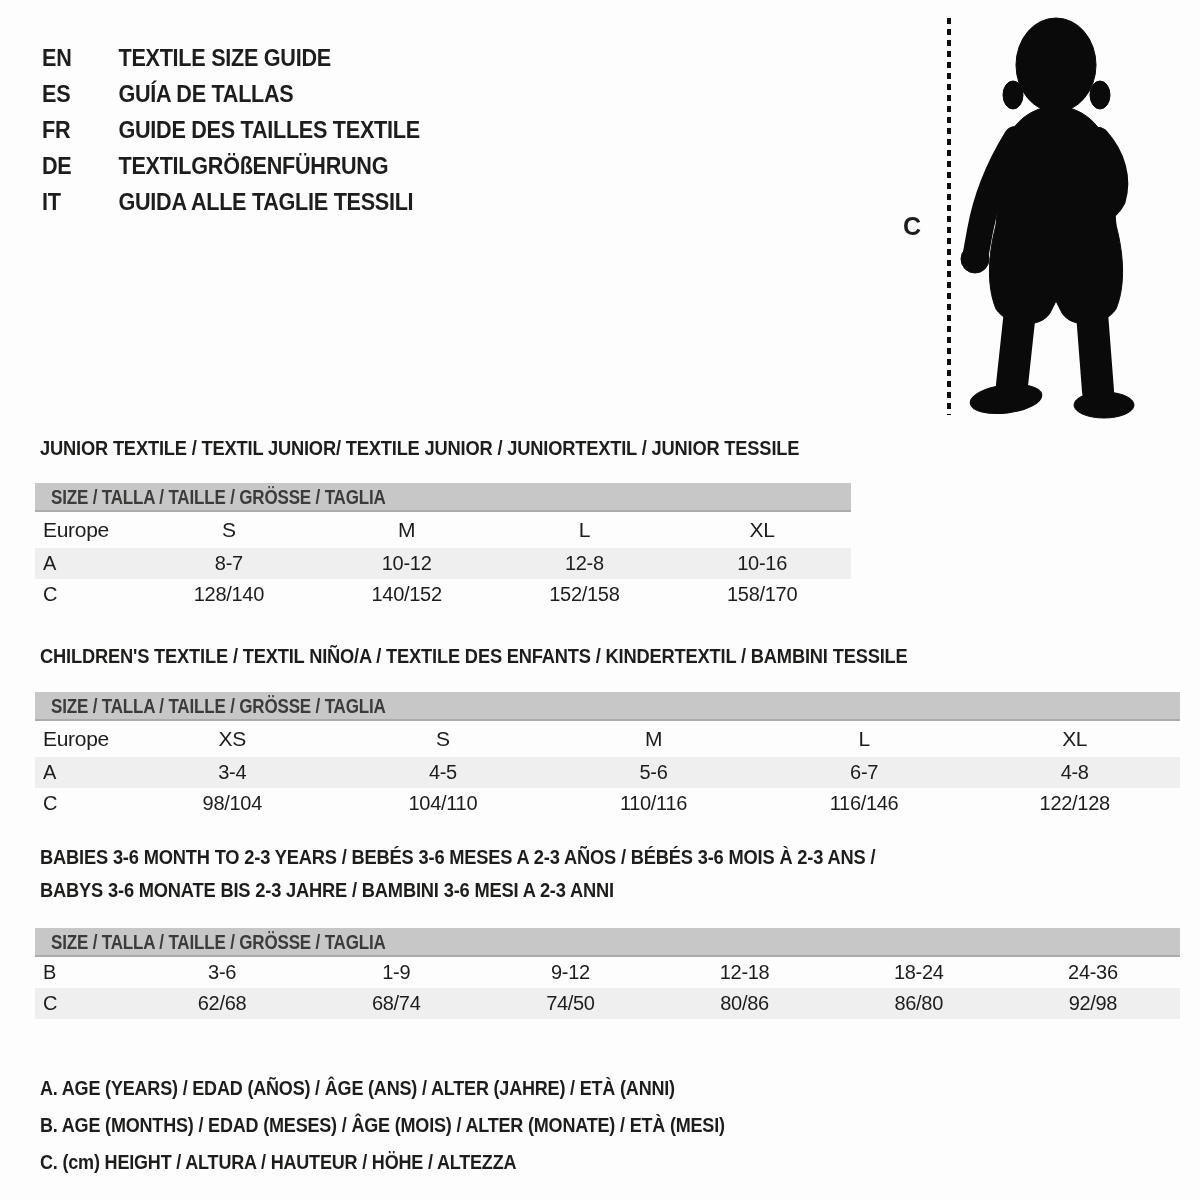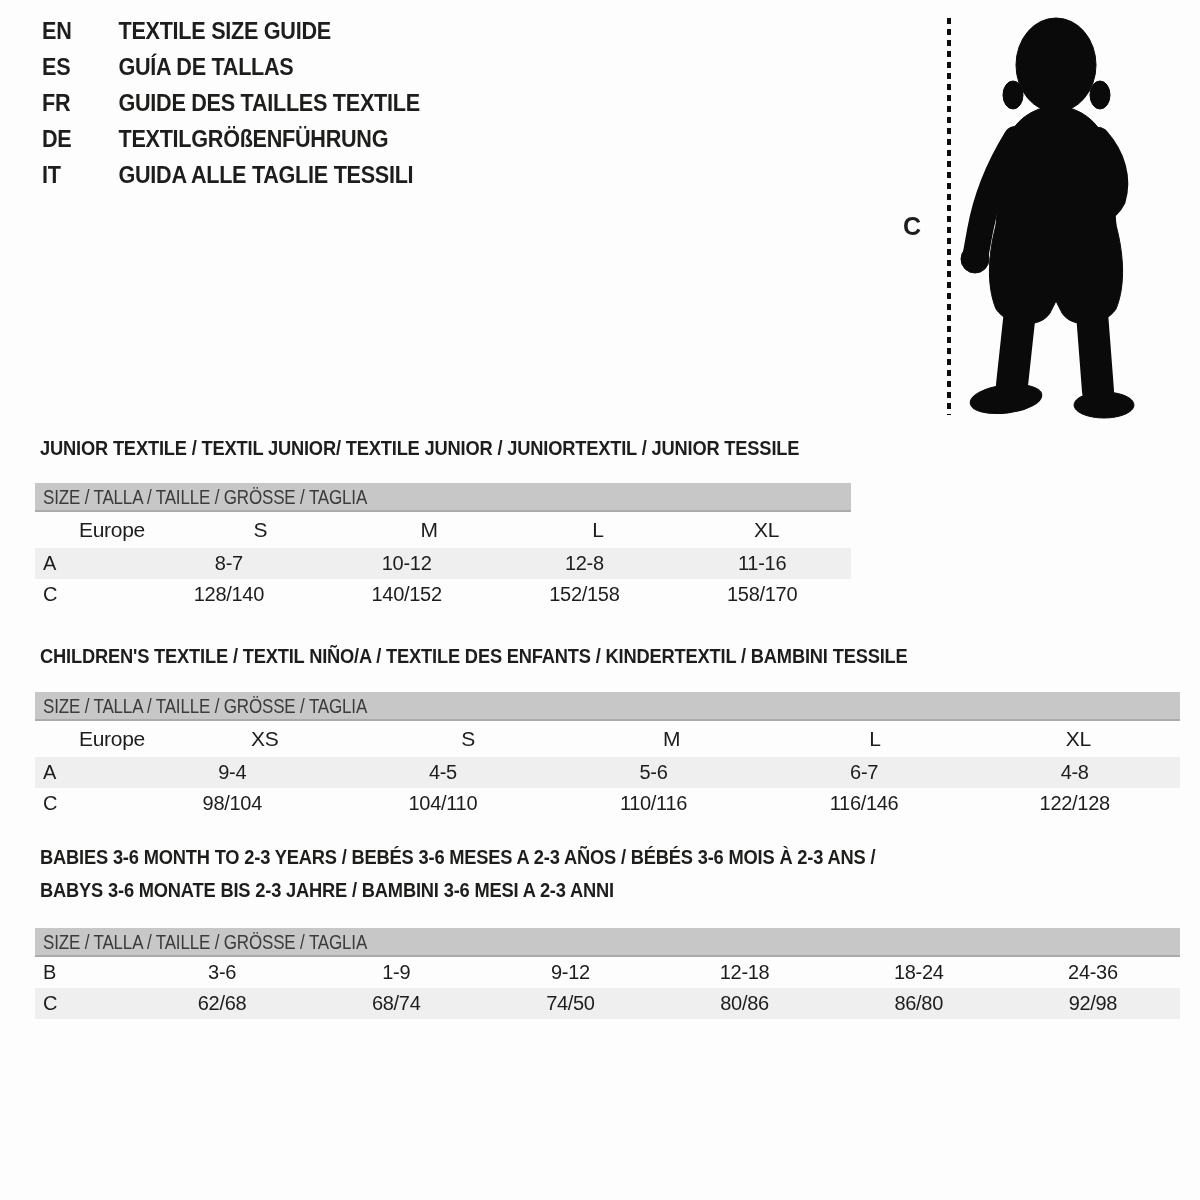--- a/index.html
+++ b/index.html
@@ -4,21 +4,21 @@
 <style>
   html,body { margin:0; padding:0; background:#ffffff; }
   .page {
     position:relative; width:1200px; height:1200px;
     background:#fdfdfd; overflow:hidden;
     font-family:"Liberation Sans", sans-serif;
     color:#1d1d1b;
   }
 
   
-  .lang-header { position:absolute; left:42px; top:13px; }
+  .lang-header { position:absolute; left:42px; top:40px; }
   .lang-row {
     display:flex; align-items:center; height:36px;
     font-weight:bold; font-size:24px; letter-spacing:-0.3px;
     white-space:nowrap; transform:scaleX(0.9); transform-origin:left center;
   }
   .lang-code { width:85px; flex:0 0 85px; }
 
   
   .measure-line {
     position:absolute; left:947px; top:18px; width:4px; height:397px;
@@ -44,31 +44,31 @@
 
   
   .table { position:absolute; left:35px; }
   .t1 { top:483px; width:816px; }
   .t2 { top:692px; width:1145px; }
   .t3 { top:928px; width:1145px; }
 
   .size-bar {
     height:29px; line-height:29px; background:#c7c7c7;
     border-bottom:2px solid #ababab;
-    box-sizing:border-box; padding-left:8px;
-    font-weight:normal; font-size:20px; color:#3b3b3a;
+    box-sizing:border-box; padding-left:16px;
+    font-weight:bold; font-size:20px; color:#3b3b3a;
     white-space:nowrap; overflow:visible;
   }
   .size-bar .bar-text {
     display:inline-block; transform:scaleX(0.85); transform-origin:left center;
     letter-spacing:-0.2px;
   }
 
   .trow { display:grid; align-items:center; font-size:20px; letter-spacing:-0.3px; }
-  .trow.head { height:36px; font-size:21px;margin-left:36px; }
+  .trow.head { height:36px; font-size:21px; }
   .trow.data { height:31px; }
   .trow .lbl { padding-left:8px; }
   .trow .cell { text-align:center; }
   .trow.alt { background:#efefef; }
 
   .t1 .trow { grid-template-columns:105px repeat(4, 1fr); }
   .t2 .trow { grid-template-columns:92px  repeat(5, 1fr); }
   .t3 .trow { grid-template-columns:100px repeat(6, 1fr); }
 
   
@@ -142,21 +142,21 @@
       <span class="cell">S</span>
       <span class="cell">M</span>
       <span class="cell">L</span>
       <span class="cell">XL</span>
     </div>
     <div class="trow data alt">
       <span class="lbl">A</span>
       <span class="cell">8-7</span>
       <span class="cell">10-12</span>
       <span class="cell">12-8</span>
-      <span class="cell">11-16</span>
+      <span class="cell">10-16</span>
     </div>
     <div class="trow data">
       <span class="lbl">C</span>
       <span class="cell">128/140</span>
       <span class="cell">140/152</span>
       <span class="cell">152/158</span>
       <span class="cell">158/170</span>
     </div>
   </div>
 
@@ -169,21 +169,21 @@
     <div class="trow head">
       <span class="lbl">Europe</span>
       <span class="cell">XS</span>
       <span class="cell">S</span>
       <span class="cell">M</span>
       <span class="cell">L</span>
       <span class="cell">XL</span>
     </div>
     <div class="trow data alt">
       <span class="lbl">A</span>
-      <span class="cell">9-4</span>
+      <span class="cell">3-4</span>
       <span class="cell">4-5</span>
       <span class="cell">5-6</span>
       <span class="cell">6-7</span>
       <span class="cell">4-8</span>
     </div>
     <div class="trow data">
       <span class="lbl">C</span>
       <span class="cell">98/104</span>
       <span class="cell">104/110</span>
       <span class="cell">110/116</span>
@@ -212,14 +212,19 @@
       <span class="lbl">C</span>
       <span class="cell">62/68</span>
       <span class="cell">68/74</span>
       <span class="cell">74/50</span>
       <span class="cell">80/86</span>
       <span class="cell">86/80</span>
       <span class="cell">92/98</span>
     </div>
   </div>
 
+  <div class="footnotes">
+    <div class="footnote">A. AGE (YEARS) / EDAD (AÑOS) / ÂGE (ANS) / ALTER (JAHRE) / ETÀ (ANNI)</div>
+    <div class="footnote">B. AGE (MONTHS) / EDAD (MESES) / ÂGE (MOIS) / ALTER (MONATE) / ETÀ (MESI)</div>
+    <div class="footnote">C. (cm) HEIGHT / ALTURA / HAUTEUR / HÖHE / ALTEZZA</div>
+  </div>
 
 </div>
 
 </body></html>

